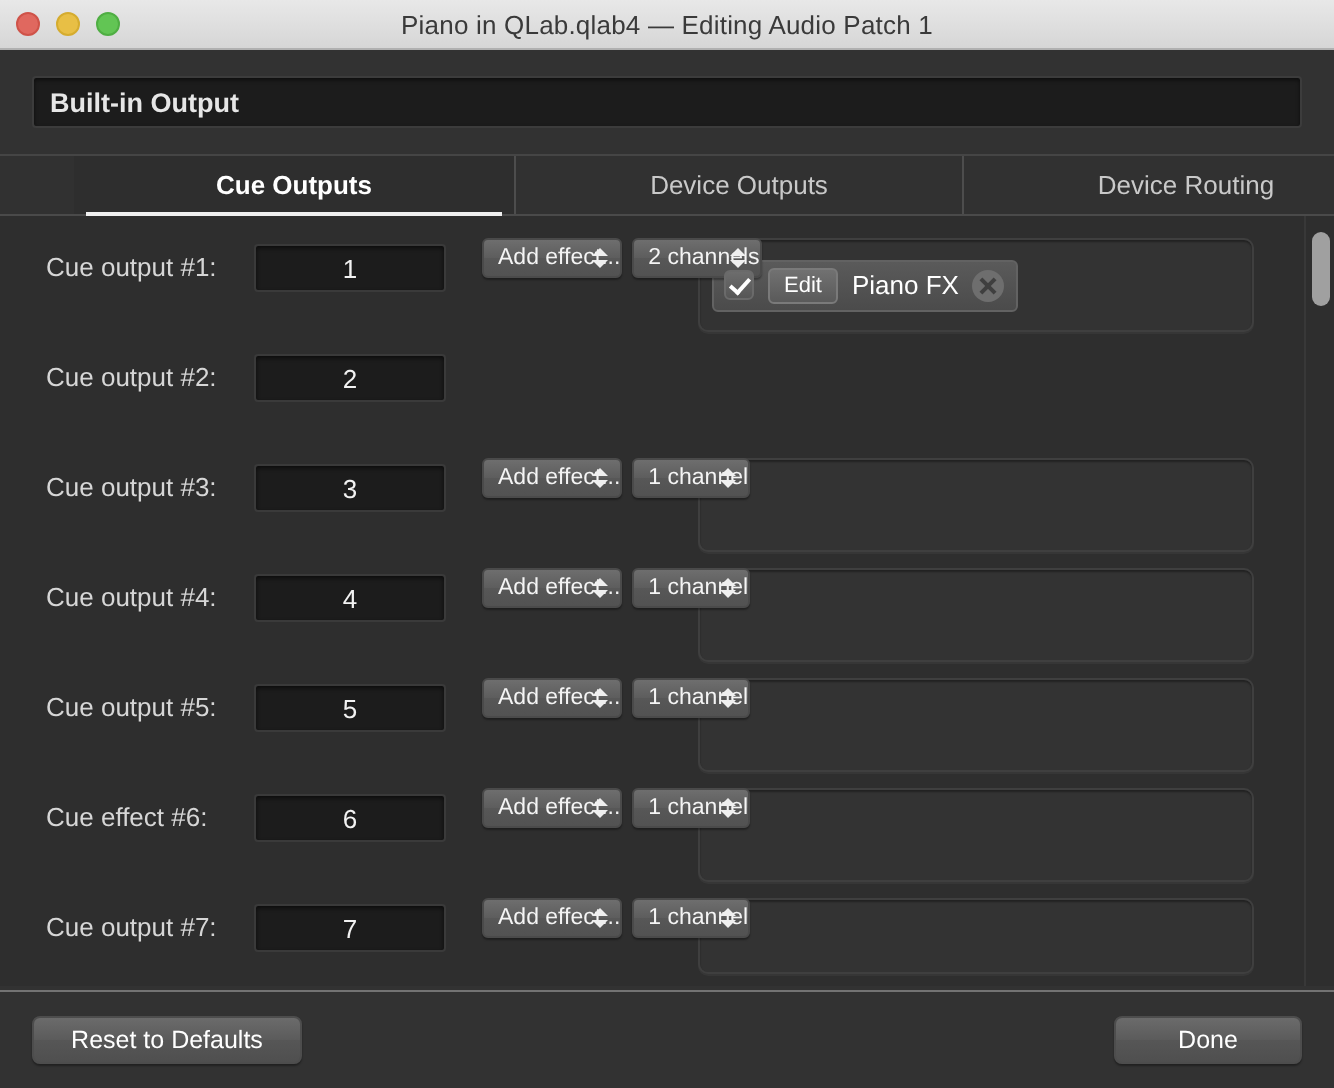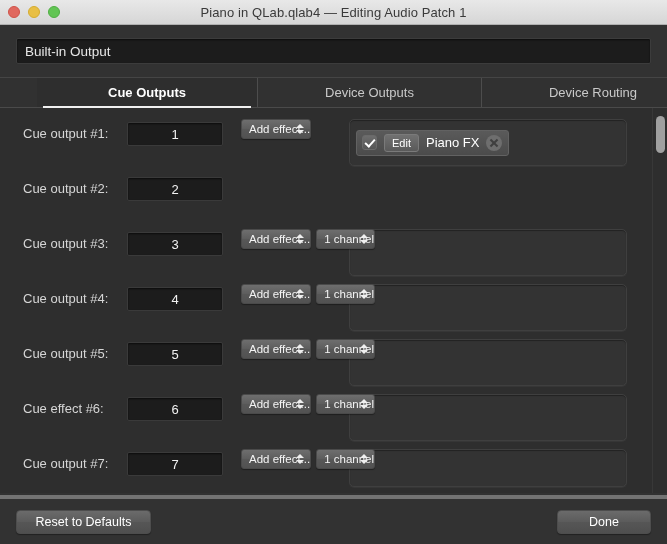--- a/index.html
+++ b/index.html
@@ -55,20 +55,21 @@
   .title-text {
     font-size: 13px;
     color: #3a3a3a;
     letter-spacing: 0.1px;
     white-space: nowrap;
   }
 
   
   .device-row {
     padding: 13px 16px 0 16px;
+    font-weight: bold;
   }
   .device-field {
     height: 26px;
     background: #1c1c1c;
     border: 1px solid #3c3c3c;
     border-radius: 2px;
     display: flex;
     align-items: center;
     padding: 0 8px;
     box-sizing: border-box;
@@ -304,21 +305,21 @@
     border-radius: 5px;
     background: #a0a0a0;
   }
 
   
   .footer {
     position: absolute;
     left: 0; right: 0; bottom: 0;
     height: 49px;
     background: #323232;
-    border-top: 4px solid #737373;
+    border-top: 1px solid #737373;
     display: flex;
     align-items: center;
     justify-content: space-between;
     padding: 0 16px;
     box-sizing: border-box;
   }
   .btn {
     height: 24px;
     border-radius: 4px;
     background: linear-gradient(to bottom, #6b6b6b 0%, #5b5b5b 50%, #565656 51%, #4f4f4f 100%);
@@ -371,20 +372,27 @@
     <div class="rows">
 
       <div class="row">
         <div class="row-label">Cue output #1:</div>
         <div class="num-field">
           <span>1</span>
         </div>
         <div class="selects">
           <div class="popup">
             <span class="lbl">Add effect...</span>
+            <span class="stepper">
+              <i class="chev up"></i>
+                <i class="chev down"></i>
+            </span>
+          </div>
+          <div class="popup">
+            <span class="lbl">2 channels</span>
             <span class="stepper">
               <i class="chev up"></i>
                 <i class="chev down"></i>
             </span>
           </div>
         </div>
         <div class="fxbox">
           <div class="chip">
             <span class="chip-check"></span>
             <span class="chip-edit">Edit</span>

